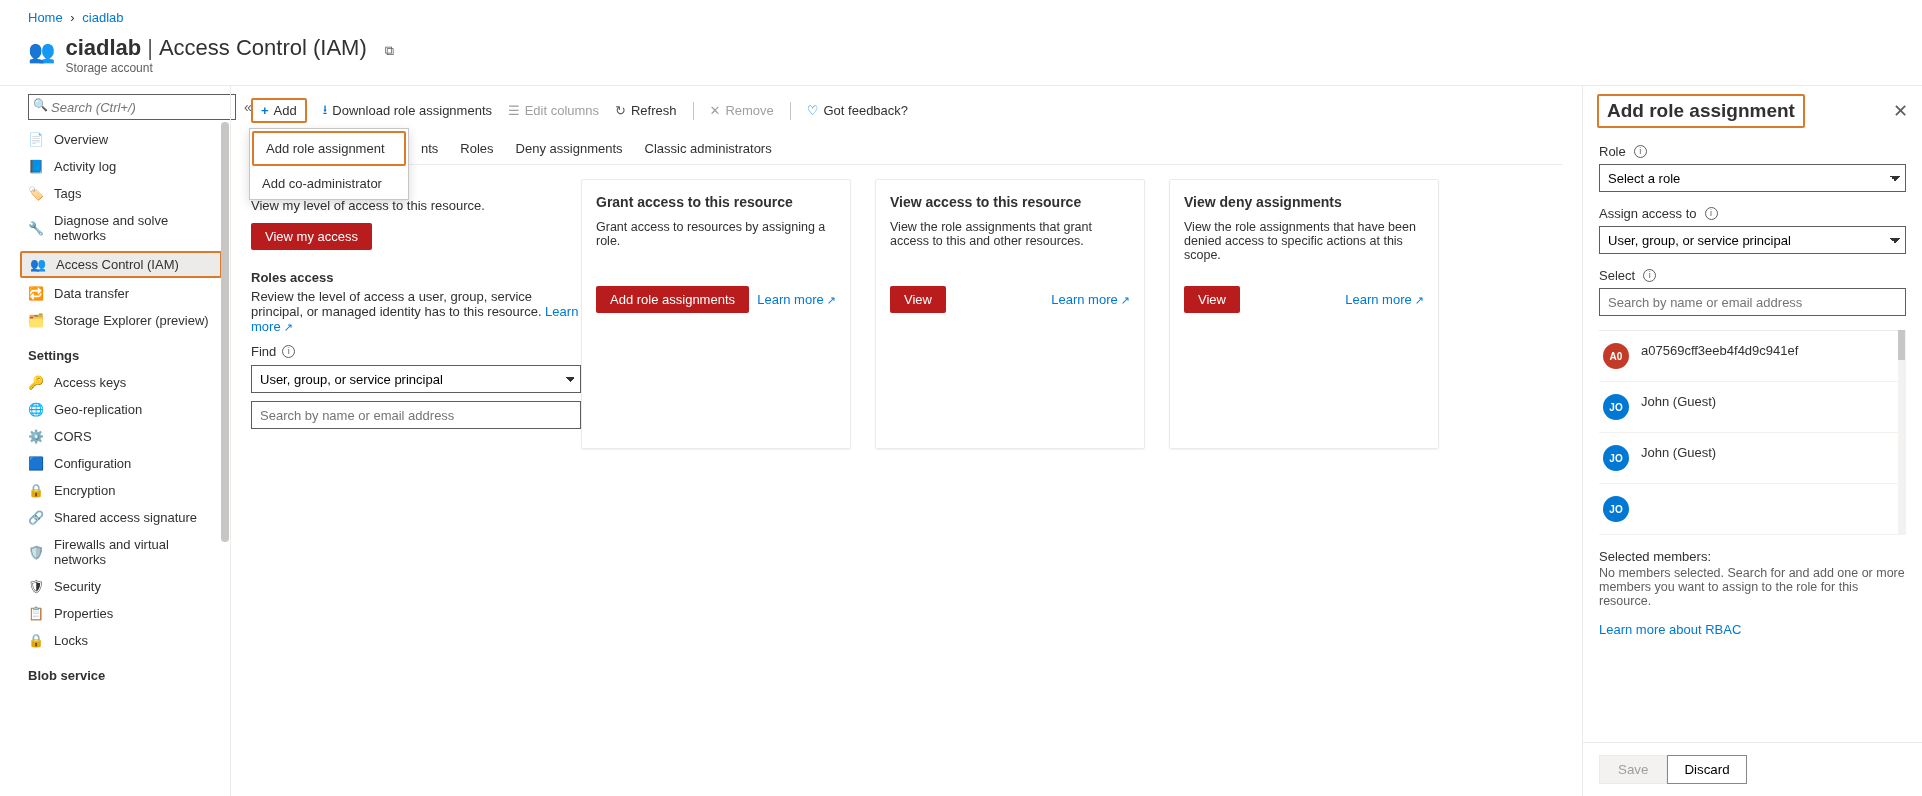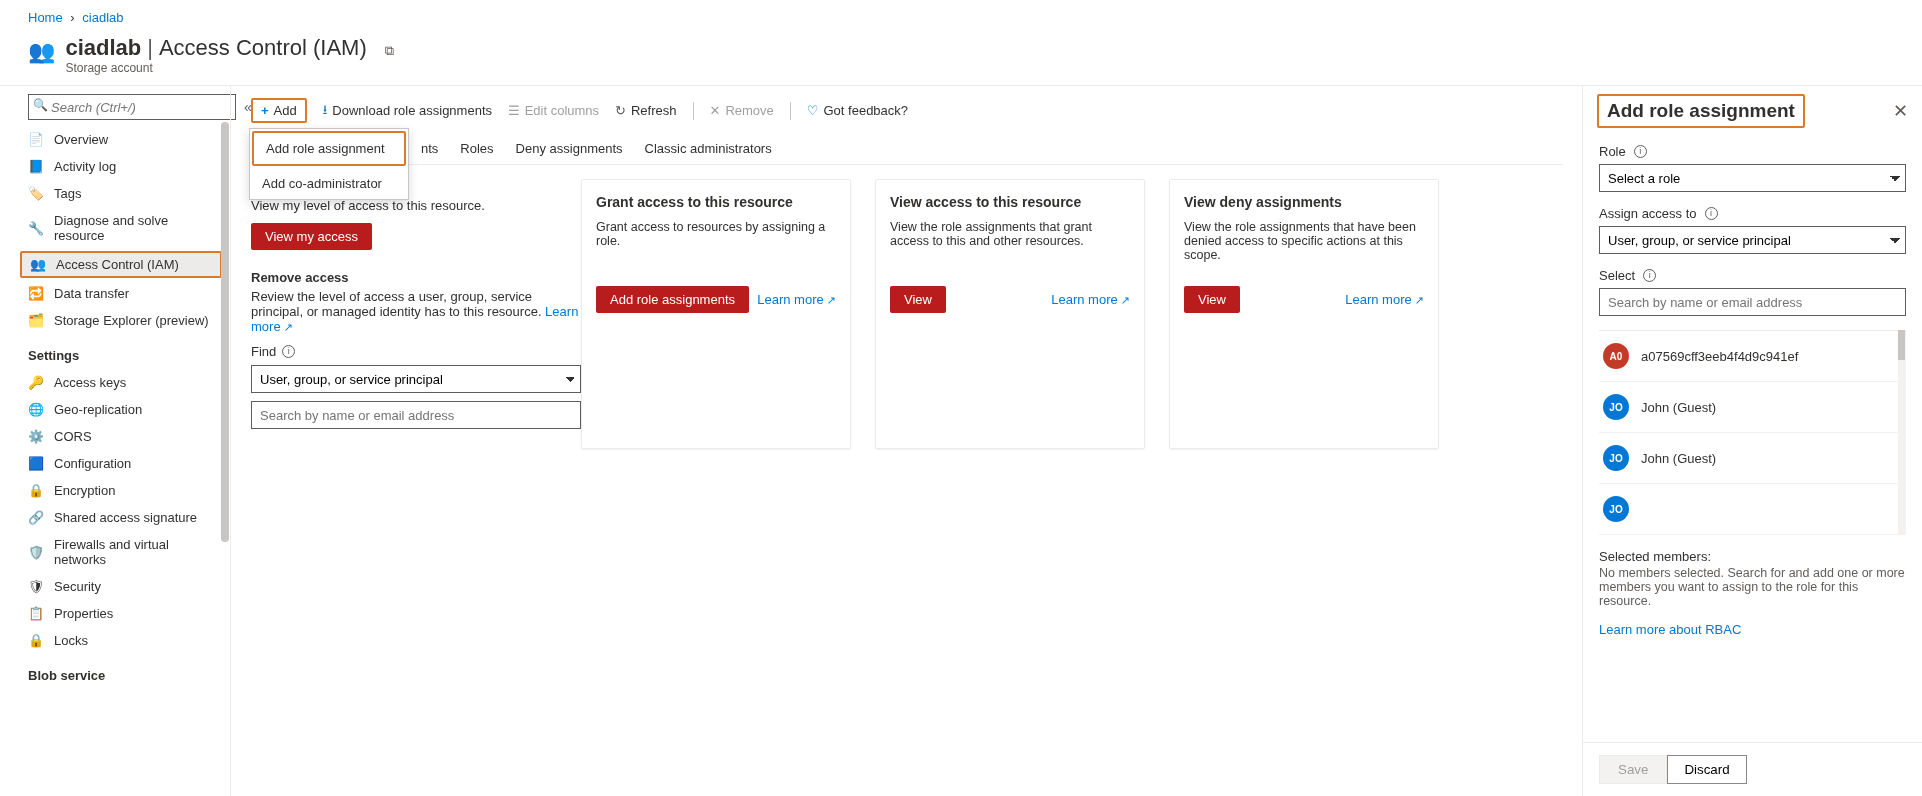--- a/index.html
+++ b/index.html
@@ -86,21 +86,21 @@
 
 
 .right-panel{width:340px; border-left:1px solid #edebe9; display:flex; flex-direction:column; height:100%;}
 .rp-header{display:flex; justify-content:space-between; align-items:center; padding:8px 14px;}
 .rp-header h2{font-size:19px; font-weight:600; border:2px solid #d97b29; padding:4px 8px; border-radius:2px;}
 .rp-close{cursor:pointer; font-size:18px; color:#605e5c;}
 .rp-body{padding:8px 16px; flex:1; overflow:auto;}
 .rp-field{margin-bottom:14px;}
 .rp-field label{display:flex; align-items:center; gap:8px; font-size:13px; margin-bottom:5px;}
 .rp-list{border-top:1px solid #edebe9;}
-.rp-user{display:flex; align-items:center; gap:12px; padding:12px 4px; border-bottom:1px solid #f3f2f1; cursor:pointer;}
+.rp-user{display:flex; align-items:flex-start; gap:12px; padding:12px 4px; border-bottom:1px solid #f3f2f1; cursor:pointer;}
 .rp-user .avatar{width:26px; height:26px; border-radius:50%; display:flex; align-items:center; justify-content:center; color:#fff; font-size:10px; font-weight:600;}
 .rp-user .avatar.red{background:#c33a27;}
 .rp-user .avatar.purple{background:#7b3eb8;}
 .rp-user .avatar.blue{background:#0078d4;}
 .rp-scroll{position:relative; max-height:220px; overflow:hidden;}
 .rp-scrollbar{position:absolute; right:0; top:0; bottom:0; width:8px; background:#f3f2f1;}
 .rp-scrollbar-thumb{background:#c8c6c4; width:7px; height:30px;}
 .rp-sel{margin-top:14px; font-size:13px;}
 .rp-sel .title{font-size:13px; margin-bottom:2px;}
 .rp-sel .desc{font-size:12.5px; color:#605e5c;}
@@ -147,21 +147,21 @@
           <div class="sidebar-item">
             <span class="icon">📘</span>
             <span>Activity log</span>
           </div>
           <div class="sidebar-item">
             <span class="icon">🏷️</span>
             <span>Tags</span>
           </div>
           <div class="sidebar-item">
             <span class="icon">🔧</span>
-            <span>Diagnose and solve resource</span>
+            <span>Diagnose and solve networks</span>
           </div>
           <div class="sidebar-item active">
             <span class="icon">👥</span>
             <span>Access Control (IAM)</span>
           </div>
           <div class="sidebar-item">
             <span class="icon">🔁</span>
             <span>Data transfer</span>
           </div>
           <div class="sidebar-item">
@@ -262,21 +262,21 @@
       </div>
 
       <div class="cols">
         <div class="col-left">
           <div class="block">
             <h3>My access</h3>
             <p>View my level of access to this resource.</p>
             <button class="blue-btn">View my access</button>
           </div>
           <div class="block">
-            <h3>Remove access</h3>
+            <h3>Roles access</h3>
             <p>
               <span>Review the level of access a user, group, service principal, or managed identity has to this resource. </span>
               <span class="learn-link">Learn more</span>
             </p>
             <div class="find-label">
               <span>Find</span>
               <span class="info-icon">i</span>
             </div>
             <select class="dropdown">
               <option>User, group, or service principal</option>

